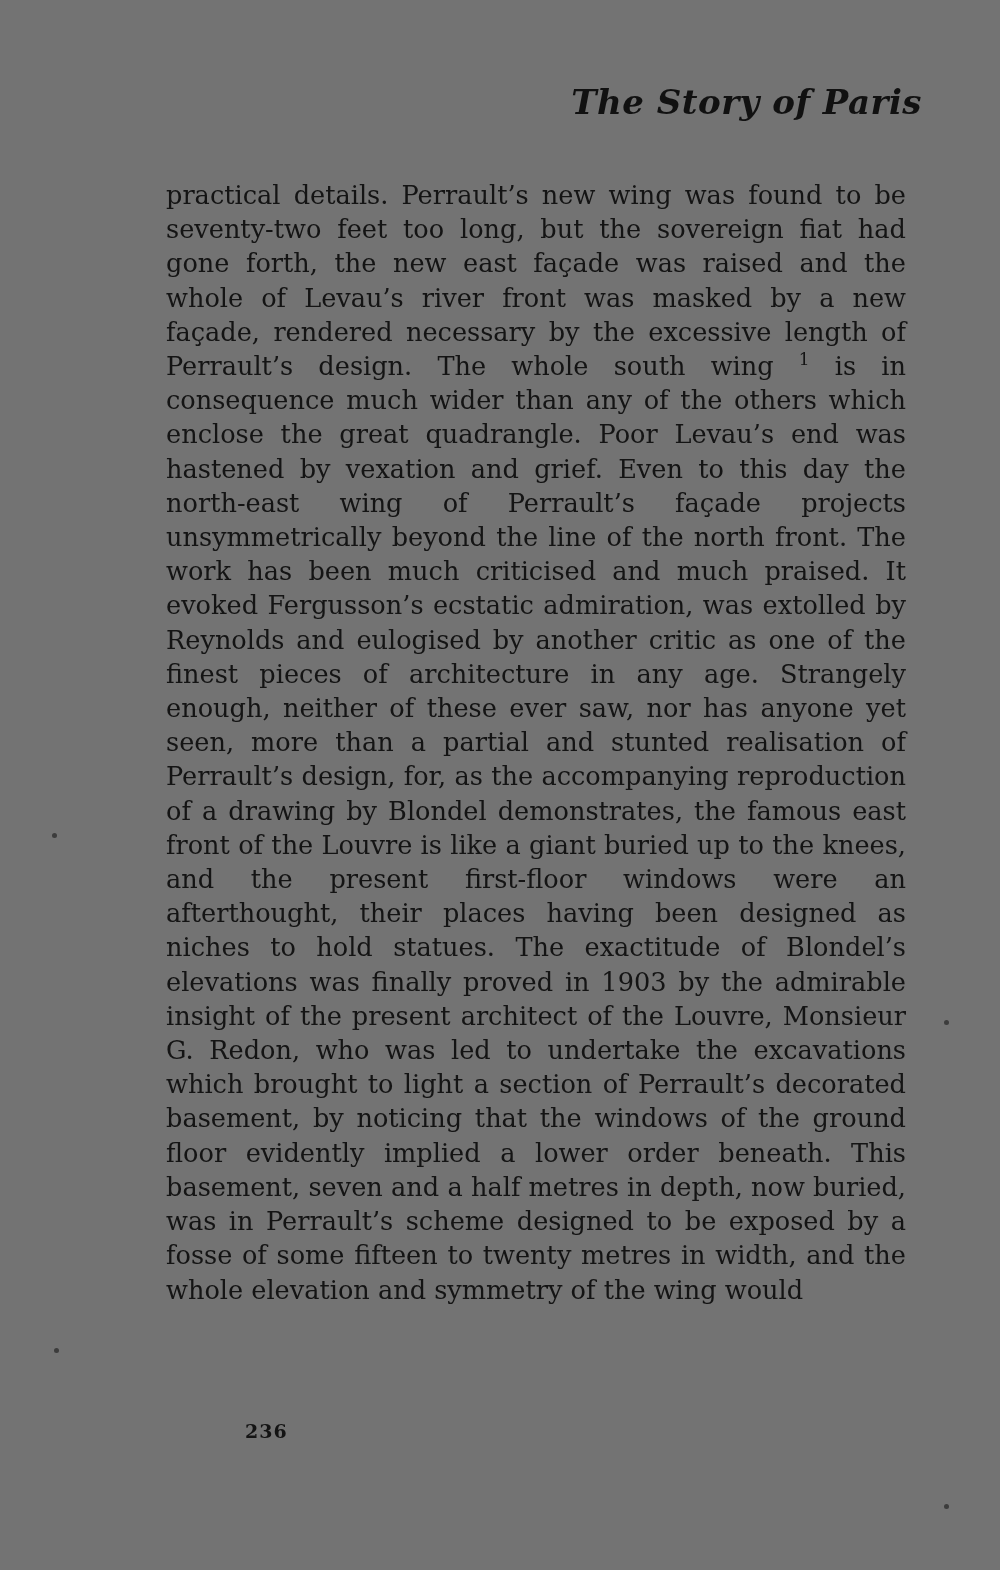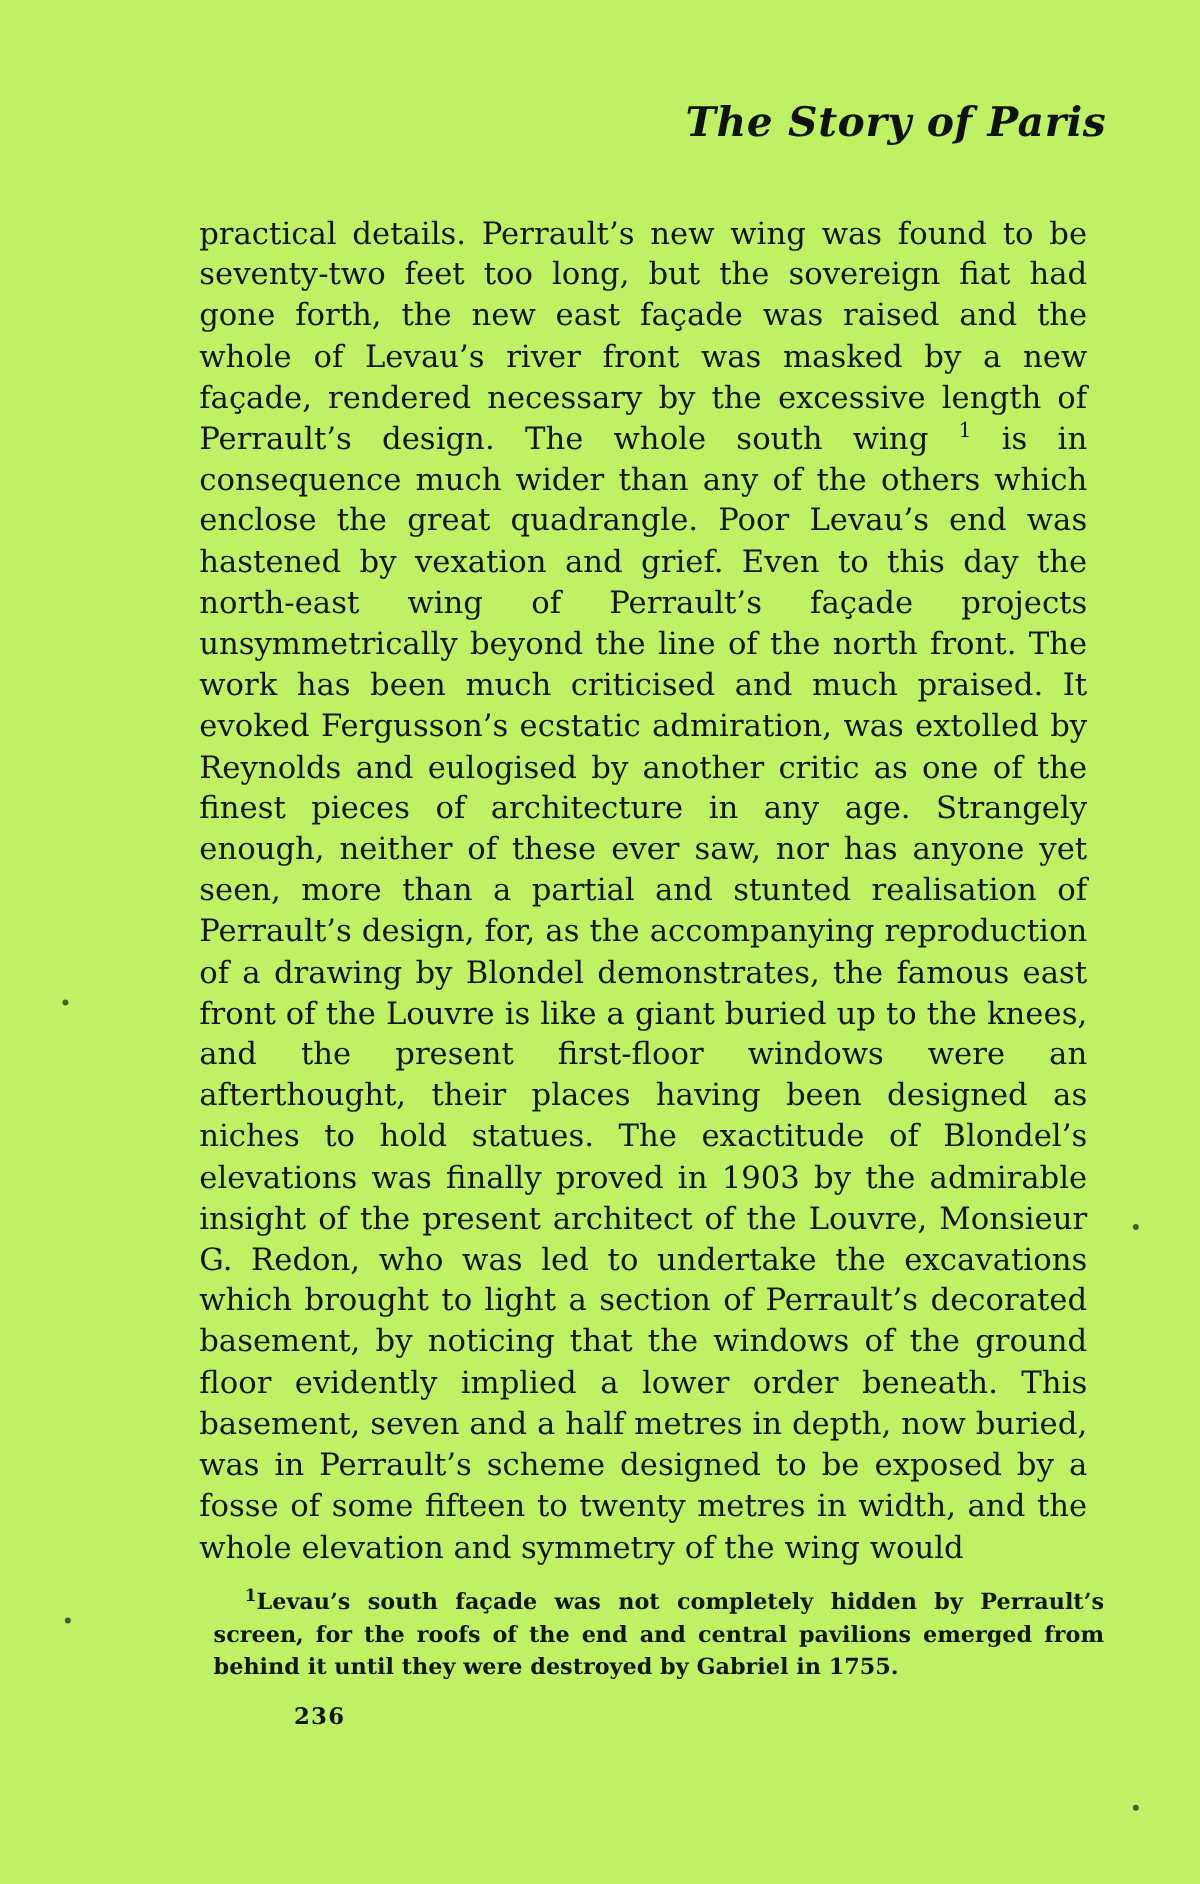--- a/index.html
+++ b/index.html
@@ -13,21 +13,21 @@
     position: relative;
     font-family: "Liberation Serif", serif;
     color: #1a1a1a;
     overflow: hidden;
   }
   .page {
     position: absolute;
     left: 0; top: 0;
     width: 1000px;
     height: 1570px;
-    background: #bef264;
+    background: #737373;
   }
   .running-head {
     position: absolute;
     right: 78px;
     top: 82px;
     font-family: "DejaVu Serif", serif;
     font-style: italic;
     font-weight: 700;
     font-size: 34px;
     letter-spacing: 0.5px;
@@ -97,23 +97,20 @@
 <body>
 
 <div class="page">
 
   <div class="running-head">The Story of Paris</div>
 
   <div class="body-text">
     <p><span>practical details.   Perrault’s new wing was found to be seventy-two feet too long, but the sovereign fiat had gone forth, the new east façade was raised and the whole of Levau’s river front was masked by a new façade, rendered necessary by the excessive length of Perrault’s design.   The whole south wing </span><span class="fn-marker">1</span><span> is in consequence much wider than any of the others which enclose the great quadrangle.   Poor Levau’s end was hastened by vexation and grief.  Even to this day the north-east wing of Perrault’s façade projects unsymmetrically beyond the line of the north front.   The work has been much criticised and much praised.   It evoked Fergusson’s ecstatic admiration, was extolled by Reynolds and eulogised by another critic as one of the finest pieces of architecture in any age.   Strangely enough, neither of these ever saw, nor has anyone yet seen, more than a partial and stunted realisation of Perrault’s design, for, as the accompanying reproduction of a drawing by Blondel demonstrates, the famous east front of the Louvre is like a giant buried up to the knees, and the present first-floor windows were an afterthought, their places having been designed as niches to hold statues. The exactitude of Blondel’s elevations was finally proved in 1903 by the admirable insight of the present architect of the Louvre, Monsieur G. Redon, who was led to undertake the excavations which brought to light a section of Perrault’s decorated basement, by noticing that the windows of the ground floor evidently implied a lower order beneath.   This basement, seven and a half metres in depth, now buried, was in Perrault’s scheme designed to be exposed by a fosse of some fifteen to twenty metres in width, and the whole elevation and symmetry of the wing would</span></p>
   </div>
 
-  <div class="footnote">
-    <span class="indent"></span><span class="fn-num">1</span><span>Levau’s south façade was not completely hidden by Perrault’s screen, for the roofs of the end and central pavilions emerged from behind it until they were destroyed by Gabriel in 1755.</span>
-  </div>
 
   <div class="page-number">236</div>
 
   <span class="speck" style="left:52px; top:833px; width:5px; height:5px;"></span>
   <span class="speck" style="left:54px; top:1348px; width:5px; height:5px;"></span>
   <span class="speck" style="left:944px; top:1020px; width:5px; height:5px;"></span>
   <span class="speck" style="left:944px; top:1504px; width:5px; height:5px;"></span>
 </div>
 
 </body></html>

